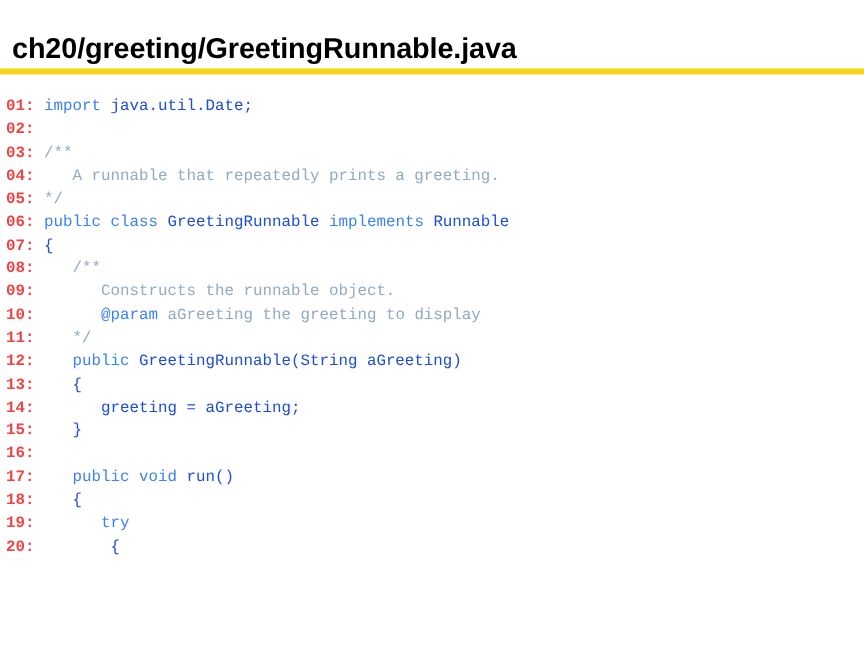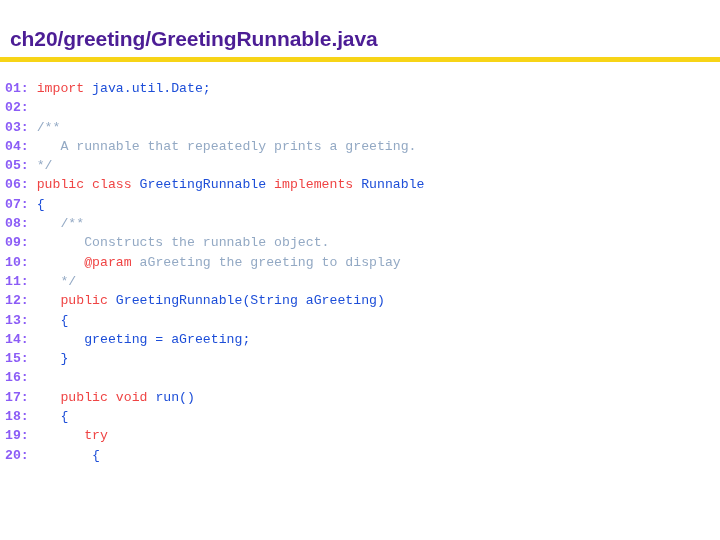--- a/index.html
+++ b/index.html
@@ -17,23 +17,23 @@
     position: relative;
     width: 720px;
     height: 540px;
     background: #ffffff;
   }
   .slide-title {
     position: absolute;
     left: 10px;
     top: 27px;
     font-family: "Liberation Sans", sans-serif;
-    font-size: 21px;
+    font-size: 24px;
     font-weight: bold;
-    color: #4c1d95;
+    color: #000000;
     letter-spacing: -0.1px;
     white-space: nowrap;
   }
   .title-rule {
     position: absolute;
     left: 0px;
     top: 57px;
     width: 720px;
     height: 5px;
     background: #f7d417;
@@ -46,26 +46,26 @@
     font-family: "Liberation Mono", "DejaVu Sans Mono", monospace;
     font-size: 13.2px;
     line-height: 19.3px;
     white-space: pre;
   }
   .code-line {
     height: 19.3px;
     white-space: pre;
   }
   .ln {
-    color: #8b5cf6;
+    color: #ef4444;
     font-weight: bold;
     margin-top: 18px;
   }
   .tok-plain { color: #1d4ed8; }
-  .tok-keyword { color: #ef4444; }
+  .tok-keyword { color: #3b82f6; }
   .tok-comment { color: #93a9c4; }
 </style>
 </head>
 <body>
 
 <div class="slide">
 
   <div class="slide-title">ch20/greeting/GreetingRunnable.java</div>
 
   <div class="title-rule"></div>

